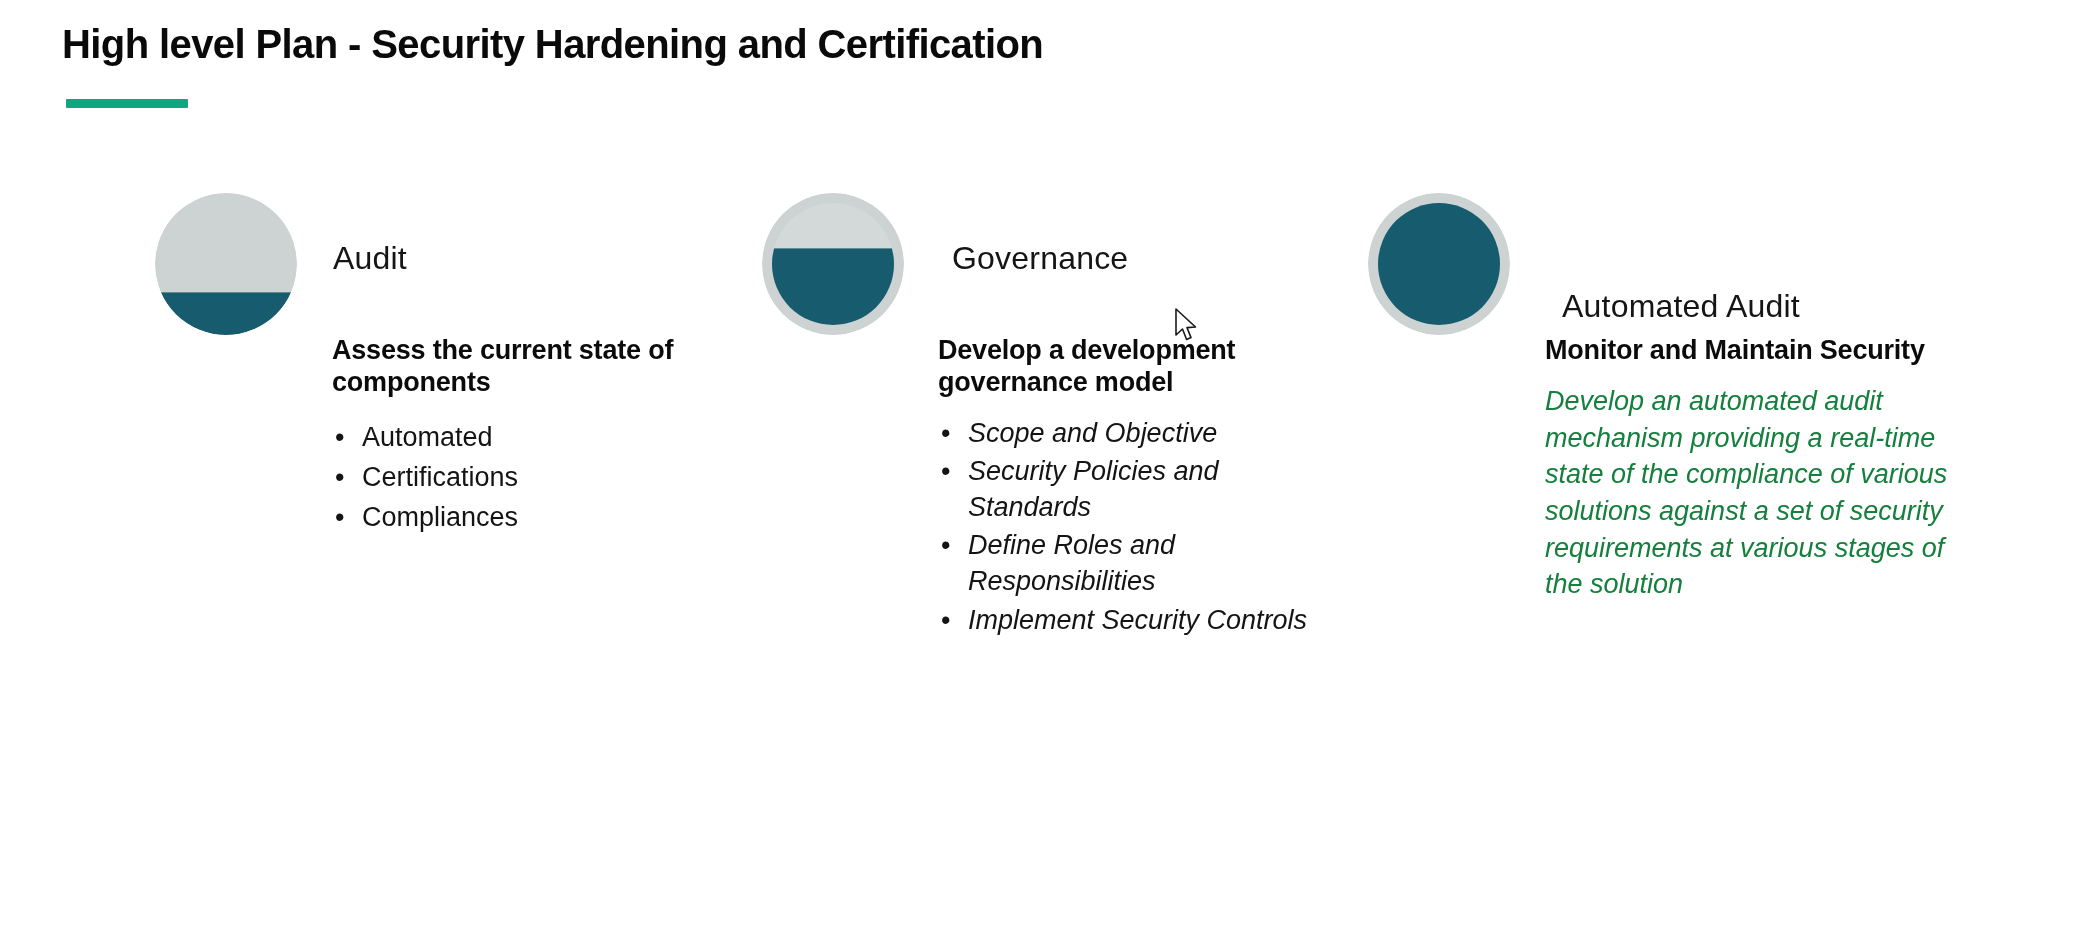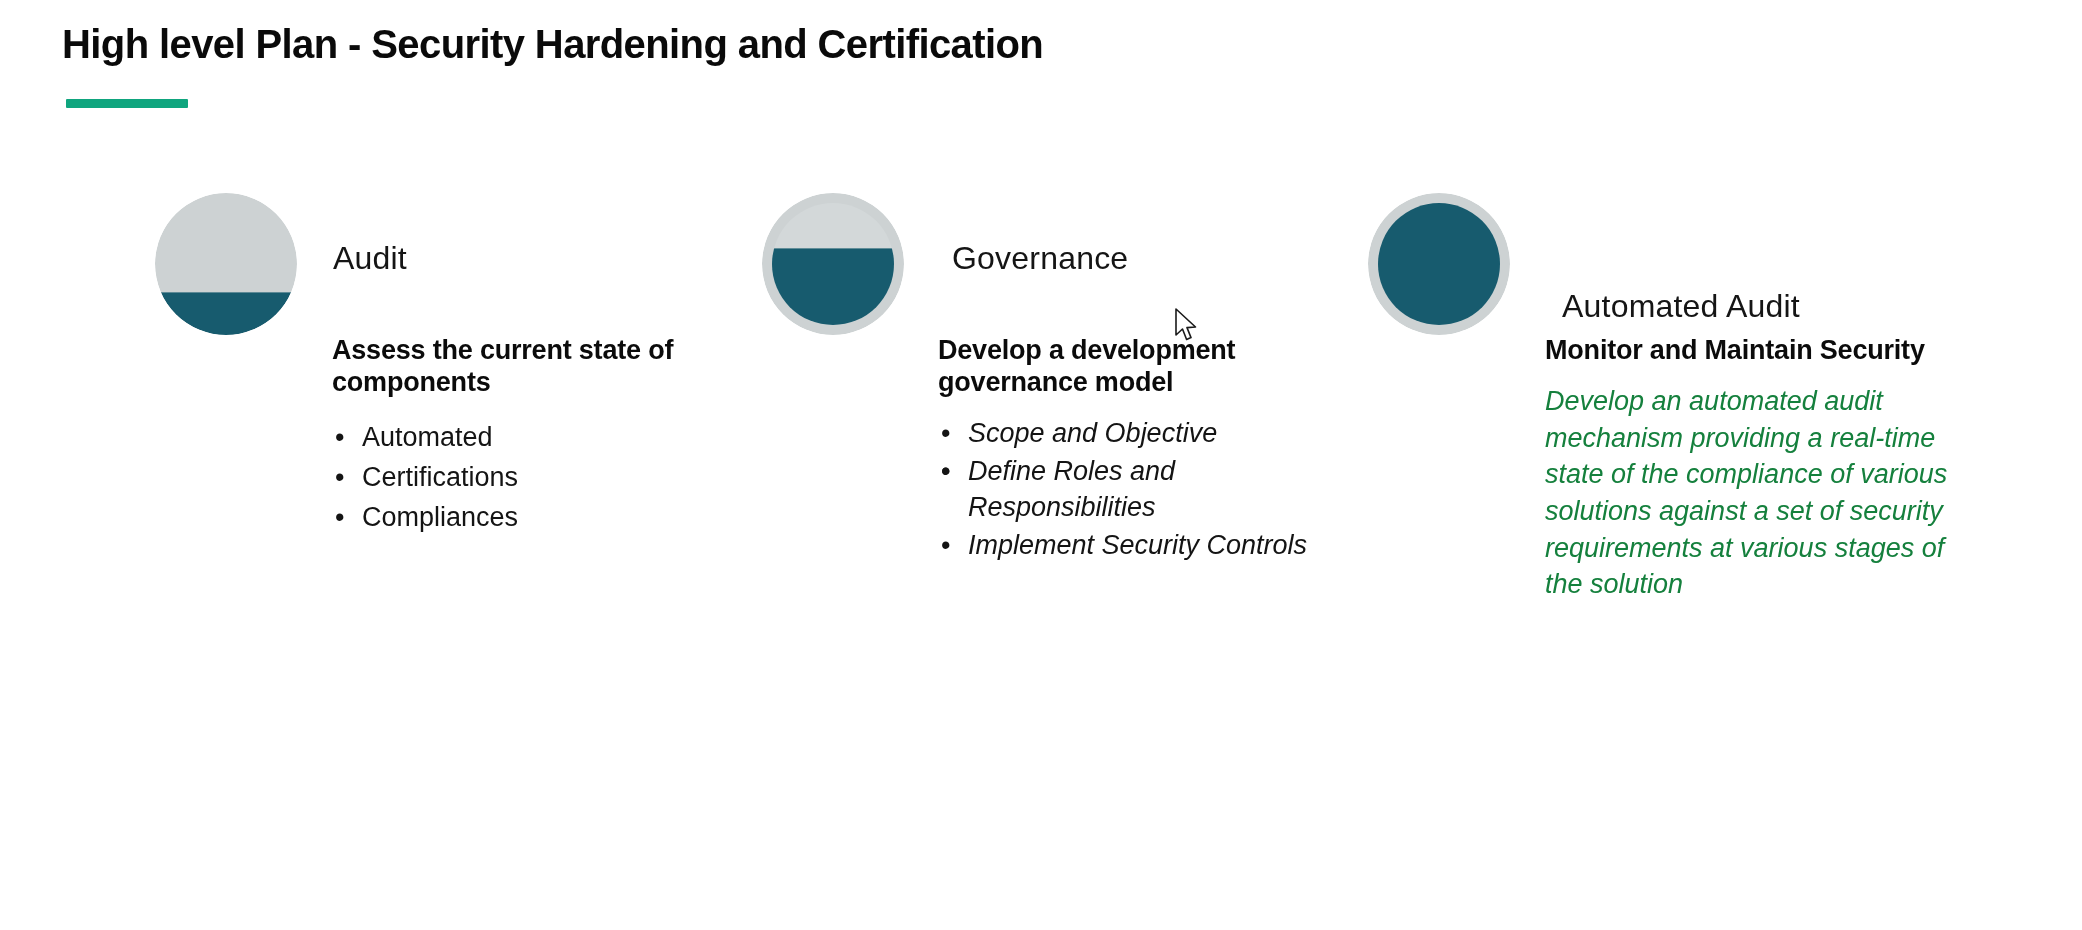--- a/index.html
+++ b/index.html
@@ -190,20 +190,21 @@
   </div>
   <div class="col-body">
     <p class="subhead">Develop a development governance model</p>
     <ul class="bullets">
       <li>
         <span class="bullet-dot">•</span>
         <span class="bullet-text">Scope and Objective</span>
       </li>
       <li>
         <span class="bullet-dot">•</span>
+        <span class="bullet-text">Security Policies and Standards</span>
       </li>
       <li>
         <span class="bullet-dot">•</span>
         <span class="bullet-text">Define Roles and Responsibilities</span>
       </li>
       <li>
         <span class="bullet-dot">•</span>
         <span class="bullet-text">Implement Security Controls</span>
       </li>
     </ul>

